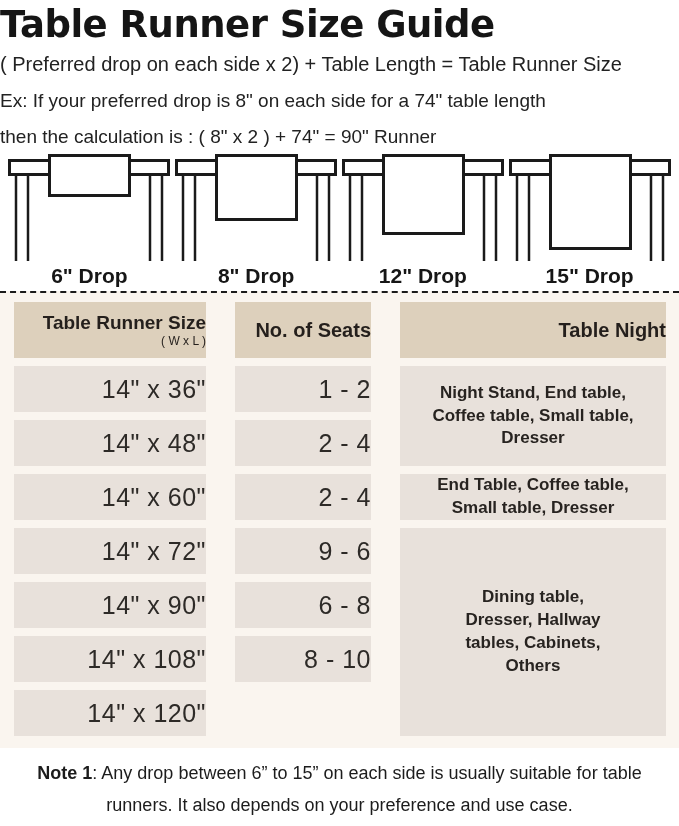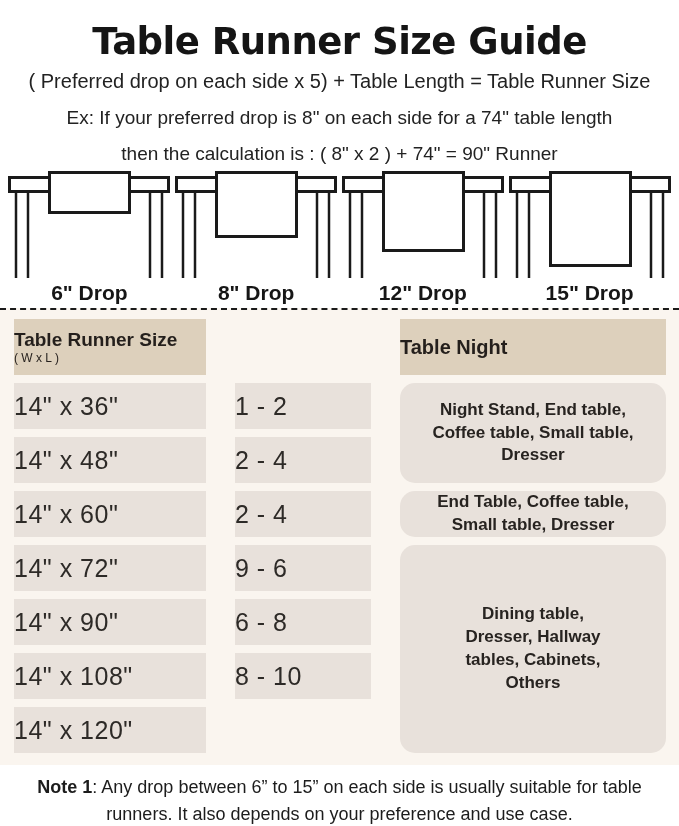--- a/index.html
+++ b/index.html
@@ -4,21 +4,21 @@
 <style>
   * { box-sizing: border-box; margin: 0; padding: 0; }
   html,body { width: 679px; }
   body {
     height: 826px;
     overflow: hidden;
     background: #ffffff;
     font-family: "Liberation Sans", sans-serif;
     color: #1f1f1f;
   }
-  .top { text-align: center; padding-top: 20px; }
+  .top { padding-top: 3px; }
   h1.title {
     font-family: "DejaVu Sans", "Liberation Sans", sans-serif;
     font-weight: 700;
     font-size: 37px;
     letter-spacing: -0.5px;
     color: #151515;
   }
   .formula { font-size: 20px; margin-top: 7px; color: #222; }
   .ex-line { font-size: 19px; margin-top: 14px; color: #222; }
 
@@ -44,49 +44,48 @@
   .grid {
     display: grid;
     grid-template-columns: 192px 136px 266px;
     grid-template-rows: 56px repeat(7, 46px);
     gap: 8px 29px;
   }
   .cell {
     background: #e8e1db;
     display: flex;
     flex-direction: column;
-    align-items: flex-start;
+    align-items: flex-end;
     justify-content: center;
     text-align: center;
   }
   .hdr { background: #ddd0bc; color: #241f1c; }
   .hdr .h-main { font-weight: bold; font-size: 19px; line-height: 1.15; }
   .hdr .h-sub  { font-weight: normal; font-size: 12px; line-height: 1.2; }
   .hdr-single { font-weight: bold; font-size: 20px; }
   .val { font-size: 25px; color: #2d2a27; letter-spacing: 0.5px; }
   .typ {
     font-weight: bold; font-size: 17px; line-height: 1.35; color: #272320;
     padding: 0 22px;
-    border-radius: 15px;
   }
   .typ .inner-narrow { max-width: 162px; margin: 0 auto; }
 
-  .notes { text-align: center; margin-top: 9px; font-size: 18px; line-height: 27px; color: #1c1c1c; }
+  .notes { text-align: center; margin-top: 9px; font-size: 18px; line-height: 32px; color: #1c1c1c; }
   .notes .note-line { max-width: 656px; margin: 0 auto; }
   .notes .b { font-weight: bold; }
 
   svg .stroke { stroke: #1a1a1a; fill: #ffffff; }
   svg .leg { stroke: #1a1a1a; stroke-width: 2.5; }
 </style>
 </head>
 <body>
 
 <div class="top">
   <h1 class="title">Table Runner Size Guide</h1>
-  <p class="formula">( Preferred drop on each side x 5) + Table Length = Table Runner Size</p>
+  <p class="formula">( Preferred drop on each side x 2) + Table Length = Table Runner Size</p>
   <p class="ex-line">Ex: If your preferred drop is 8" on each side for a 74" table length</p>
   <p class="ex-line">then the calculation is : ( 8" x 2 ) + 74" = 90" Runner</p>
 </div>
 
 <div class="illos">
   <div class="illo">
     <svg width="164" height="108" viewBox="0 0 164 108">
       <line class="leg" x1="9" y1="21" x2="9" y2="108"></line>
       <line class="leg" x1="21" y1="21" x2="21" y2="108"></line>
       <line class="leg" x1="143" y1="21" x2="143" y2="108"></line>
@@ -134,20 +133,21 @@
   <div>15" Drop</div>
 </div>
 
 <div class="band">
   <div class="grid">
 
     <div class="cell hdr" style="grid-row:1;grid-column:1">
       <div class="h-main">Table Runner Size</div>
       <div class="h-sub">( W x L )</div>
     </div>
+    <div class="cell hdr hdr-single" style="grid-row:1;grid-column:2">No. of Seats</div>
     <div class="cell hdr hdr-single" style="grid-row:1;grid-column:3">Table Night</div>
 
     <div class="cell val" style="grid-row:2;grid-column:1">14" x 36"</div>
     <div class="cell val" style="grid-row:2;grid-column:2">1 - 2</div>
 
     <div class="cell val" style="grid-row:3;grid-column:1">14" x 48"</div>
     <div class="cell val" style="grid-row:3;grid-column:2">2 - 4</div>
 
     <div class="cell val" style="grid-row:4;grid-column:1">14" x 60"</div>
     <div class="cell val" style="grid-row:4;grid-column:2">2 - 4</div>

